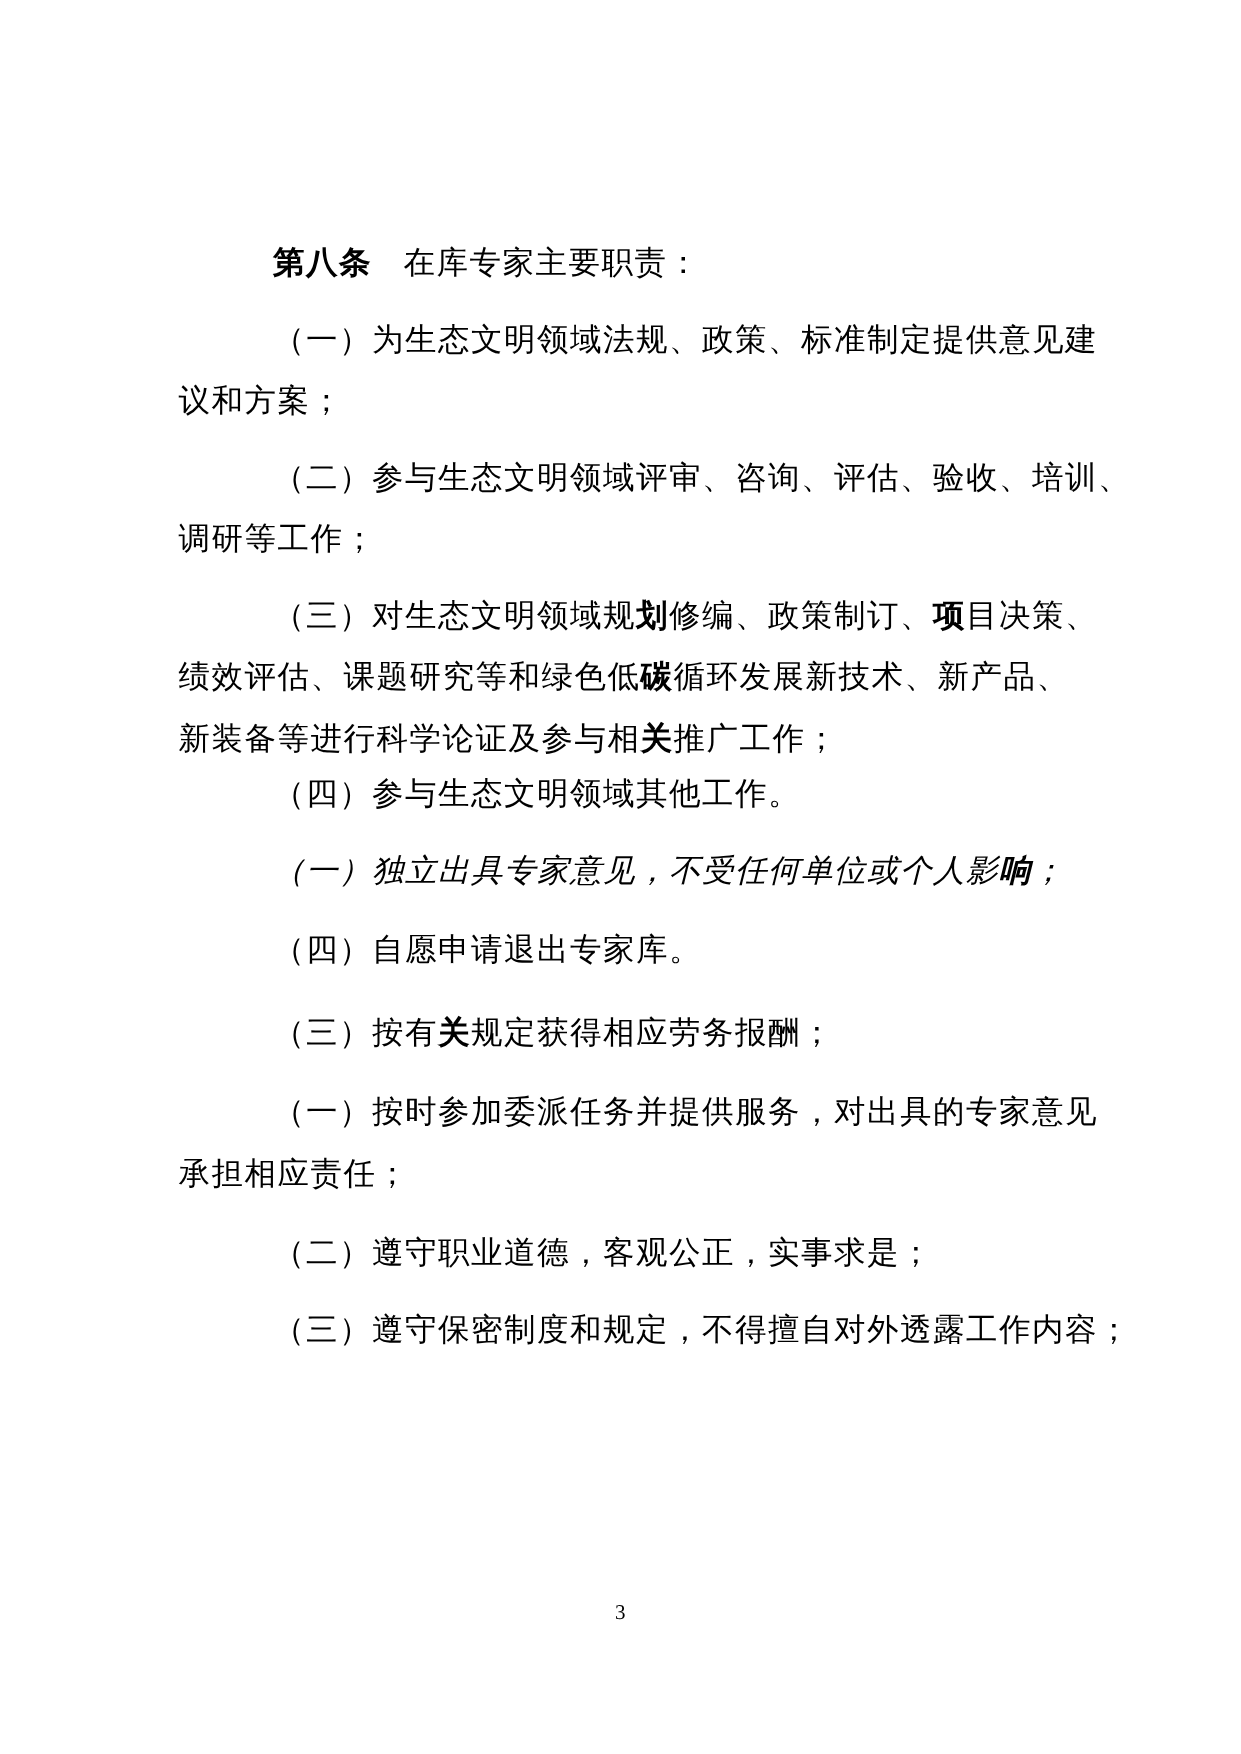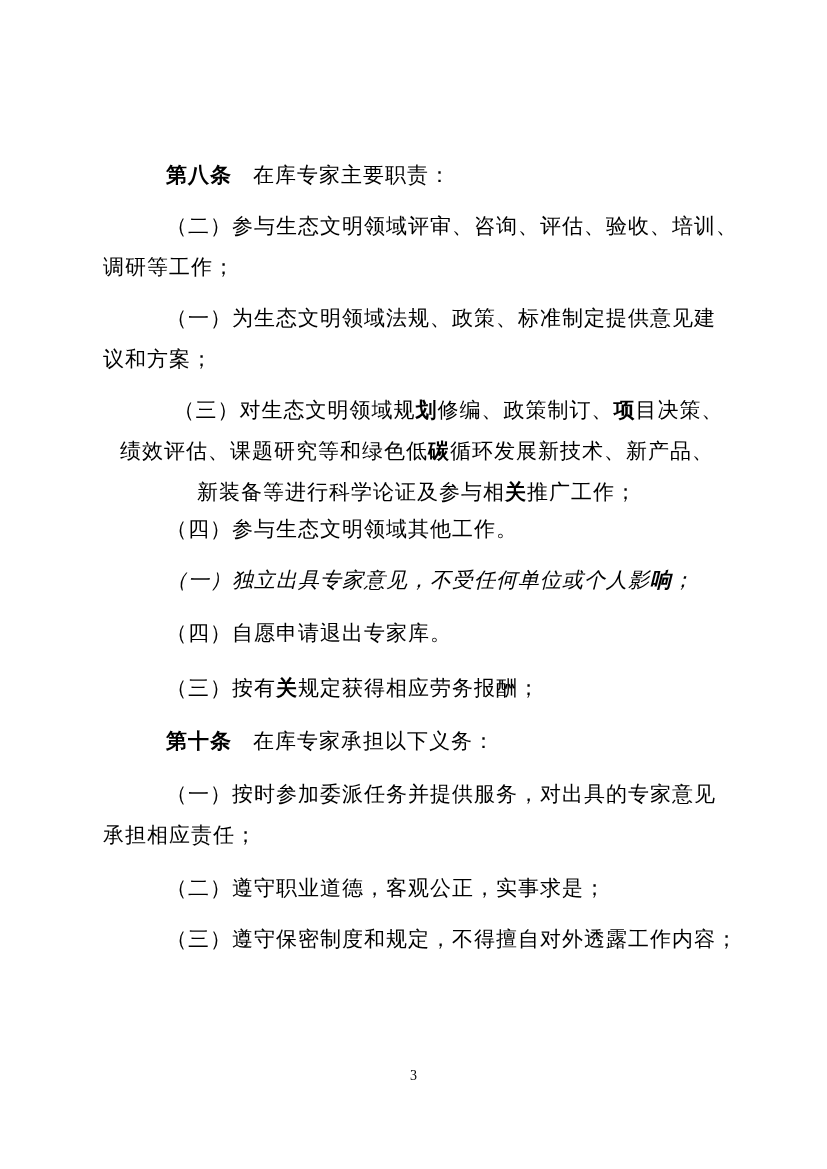--- a/index.html
+++ b/index.html
@@ -10,21 +10,21 @@
   .page {
     position:relative;
     width:827px;
     height:1169px;
     background:#ffffff;
     color:#000000;
     overflow:hidden;
   }
   .doc-body {
     position:absolute;
-    left:103px;
+    left:119px;
     top:0;
     width:628px;
   }
   .doc-body p {
     margin:0;
     font-size:21px;
     line-height:41px;
     letter-spacing:1px;
     color:#000000;
   }
@@ -32,21 +32,21 @@
   .indent, .heading { padding-left:63px; }
   .art-num {
     font-weight:700;
     margin-right:21px;
   }
   .emph { font-weight:700; }
   
   [data-block="h8"]   { margin-top:155px !important; }
   [data-block="p8-1"] { margin-top:10px !important; }
   [data-block="p8-2"] { margin-top:10px !important; }
-  [data-block="p8-3"] { margin-top:10px !important;text-align:center; }
+  [data-block="p8-3"] { margin-top:10px !important; }
   [data-block="p8-4"] { margin-top:-4px !important; }
   [data-block="h9"]   { margin-top:6px  !important; }
   [data-block="p9-1"] { margin-top:10px !important;font-style:italic; }
   [data-block="p9-2"] { margin-top:13px !important; }
   [data-block="p9-3"] { margin-top:14px !important; }
   [data-block="p9-4"] { margin-top:12px !important; }
   [data-block="h10"]  { margin-top:12px !important; }
   [data-block="p10-1"]{ margin-top:12px !important; }
   [data-block="p10-2"]{ margin-top:12px !important; }
   [data-block="p10-3"]{ margin-top:10px !important; }
@@ -60,46 +60,45 @@
     line-height:20px;
     color:#000000;
   }
 </style>
 </head>
 <body>
 
 <div class="page">
   <div class="doc-body">
       <p data-block="h8" class="heading"><b class="art-num">第八条</b><span>在库专家主要职责：</span></p>
+      <p data-block="p8-1" class="para">
+        <span class="line indent"><span>（一）为生态文明领域法规、政策、标准制定提供意见建</span></span>
+        <span class="line"><span>议和方案；</span></span>
+      </p>
       <p data-block="p8-2" class="para">
         <span class="line indent"><span>（二）参与生态文明领域评审、咨询、评估、验收、培训、</span></span>
         <span class="line"><span>调研等工作；</span></span>
-      </p>
-      <p data-block="p8-1" class="para">
-        <span class="line indent"><span>（一）为生态文明领域法规、政策、标准制定提供意见建</span></span>
-        <span class="line"><span>议和方案；</span></span>
       </p>
       <p data-block="p8-3" class="para">
         <span class="line indent"><span>（三）对生态文明领域规</span><b class="emph">划</b><span>修编、政策制订、</span><b class="emph">项</b><span>目决策、</span></span>
         <span class="line"><span>绩效评估、课题研究等和绿色低</span><b class="emph">碳</b><span>循环发展新技术、新产品、</span></span>
         <span class="line"><span>新装备等进行科学论证及参与相</span><b class="emph">关</b><span>推广工作；</span></span>
       </p>
       <p data-block="p8-4" class="para">
         <span class="line indent"><span>（四）参与生态文明领域其他工作。</span></span>
       </p>
       <p data-block="p9-1" class="para">
         <span class="line indent"><span>（一）独立出具专家意见，不受任何单位或个人影</span><b class="emph">响</b><span>；</span></span>
       </p>
       <p data-block="p9-4" class="para">
         <span class="line indent"><span>（四）自愿申请退出专家库。</span></span>
       </p>
       <p data-block="p9-3" class="para">
         <span class="line indent"><span>（三）按有</span><b class="emph">关</b><span>规定获得相应劳务报酬；</span></span>
       </p>
-      <p data-block="h10" class="heading"><b class="art-num">第十条</b><span>在库专家承担以下义务：</span></p>
       <p data-block="p10-1" class="para">
         <span class="line indent"><span>（一）按时参加委派任务并提供服务，对出具的专家意见</span></span>
         <span class="line"><span>承担相应责任；</span></span>
       </p>
       <p data-block="p10-2" class="para">
         <span class="line indent"><span>（二）遵守职业道德，客观公正，实事求是；</span></span>
       </p>
       <p data-block="p10-3" class="para">
         <span class="line indent"><span>（三）遵守保密制度和规定，不得擅自对外透露工作内容；</span></span>
       </p>

